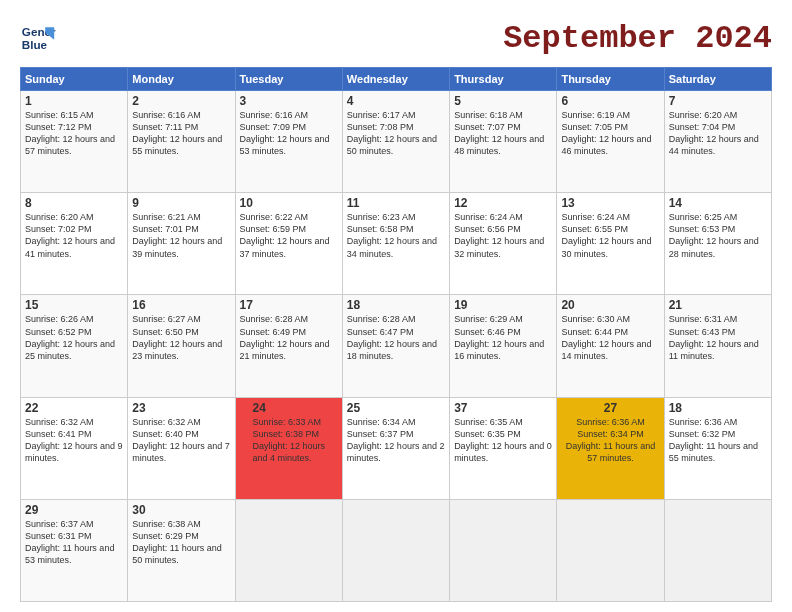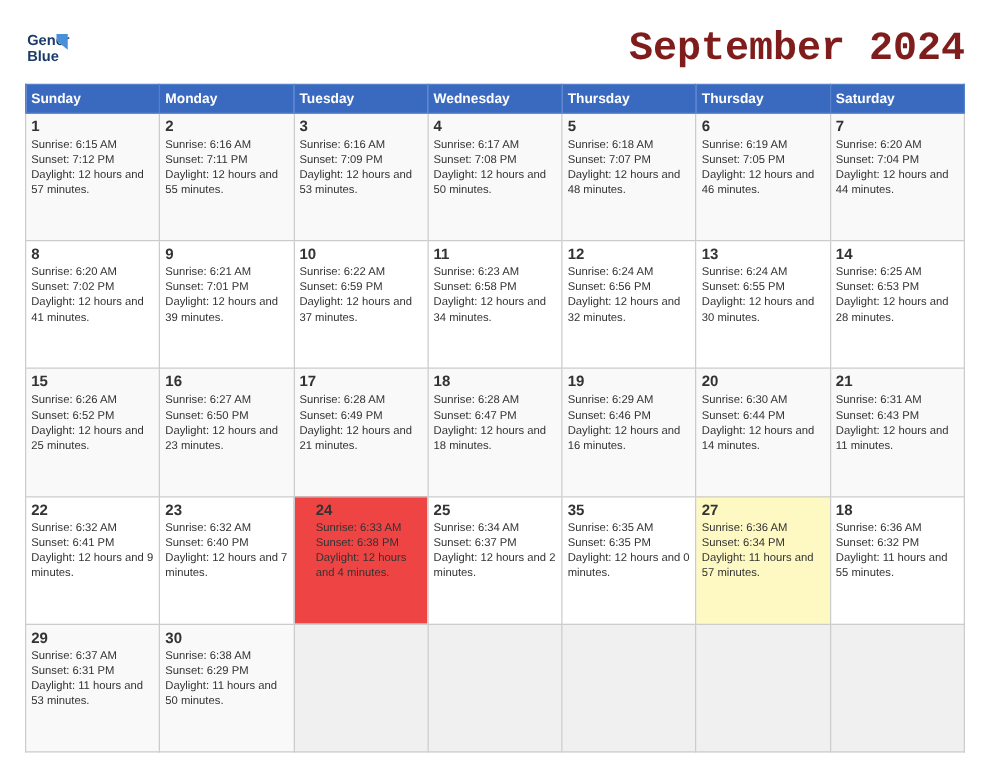--- a/index.html
+++ b/index.html
@@ -226,24 +226,24 @@
             </td>
             <td style="background-color: #ef4444; padding-left: 17px;">
               <span class="day-number">24</span>
               <div class="day-info">Sunrise: 6:33 AM<br>Sunset: 6:38 PM<br>Daylight: 12 hours and 4 minutes.</div>
             </td>
             <td style="background-color: rgb(255, 255, 255); margin-left: 15px;">
               <span class="day-number">25</span>
               <div class="day-info">Sunrise: 6:34 AM<br>Sunset: 6:37 PM<br>Daylight: 12 hours and 2 minutes.</div>
             </td>
             <td style="background-color: rgb(255, 255, 255);">
-              <span class="day-number">35</span>
+              <span class="day-number">37</span>
               <div class="day-info">Sunrise: 6:35 AM<br>Sunset: 6:35 PM<br>Daylight: 12 hours and 0 minutes.</div>
             </td>
-            <td style="background-color: #fef9c3;">
+            <td style="background-color: #eab308; text-align: center;">
               <span class="day-number">27</span>
               <div class="day-info">Sunrise: 6:36 AM<br>Sunset: 6:34 PM<br>Daylight: 11 hours and 57 minutes.</div>
             </td>
             <td style="background-color: rgb(255, 255, 255);">
               <span class="day-number">18</span>
               <div class="day-info">Sunrise: 6:36 AM<br>Sunset: 6:32 PM<br>Daylight: 11 hours and 55 minutes.</div>
             </td>
           </tr>
           <tr>
             <td style="background-color: rgb(249, 249, 249);">

